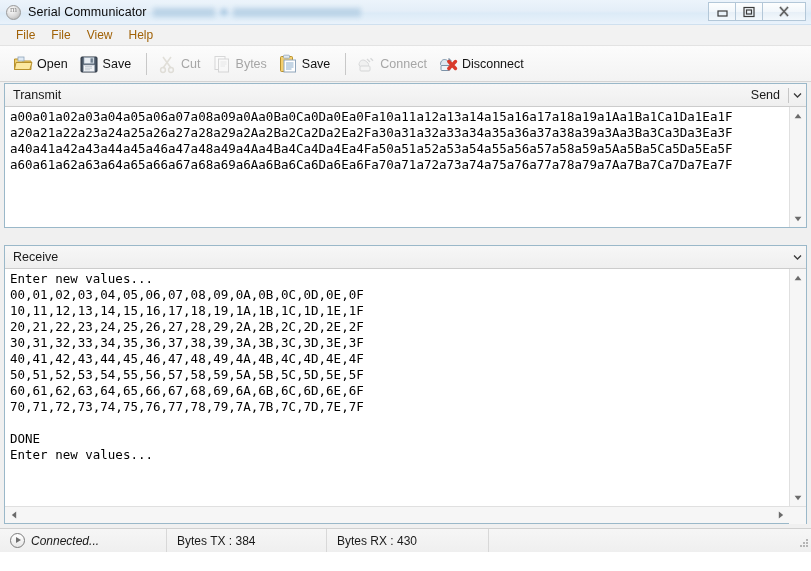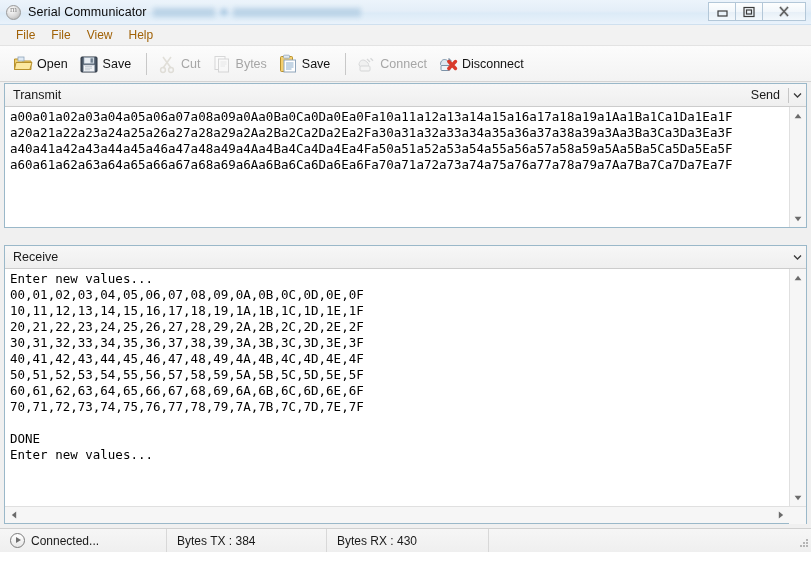--- a/index.html
+++ b/index.html
@@ -271,21 +271,21 @@
     color: #1a1a1a;
   }
   .sb-cell {
     display: flex;
     align-items: center;
     padding: 0 10px;
     border-right: 1px solid #d8d8d8;
     box-sizing: border-box;
     white-space: nowrap;
   }
-  .sb-cell.c1 { width: 167px; gap: 6px; }
+  .sb-cell.c1 { width: 167px; gap: 6px; font-style: italic; }
   .sb-cell.c2 { width: 160px; }
   .sb-cell.c3 { width: 162px; }
   .sb-cell.c4 { flex: 1 1 auto; border-right: none; }
   .conn-ico {
     width: 15px; height: 15px; flex: 0 0 15px;
     border-radius: 50%;
     border: 1.5px solid #7b7b7b;
     box-sizing: border-box;
     background: linear-gradient(to bottom, #ffffff, #e8e8e8);
     position: relative;

